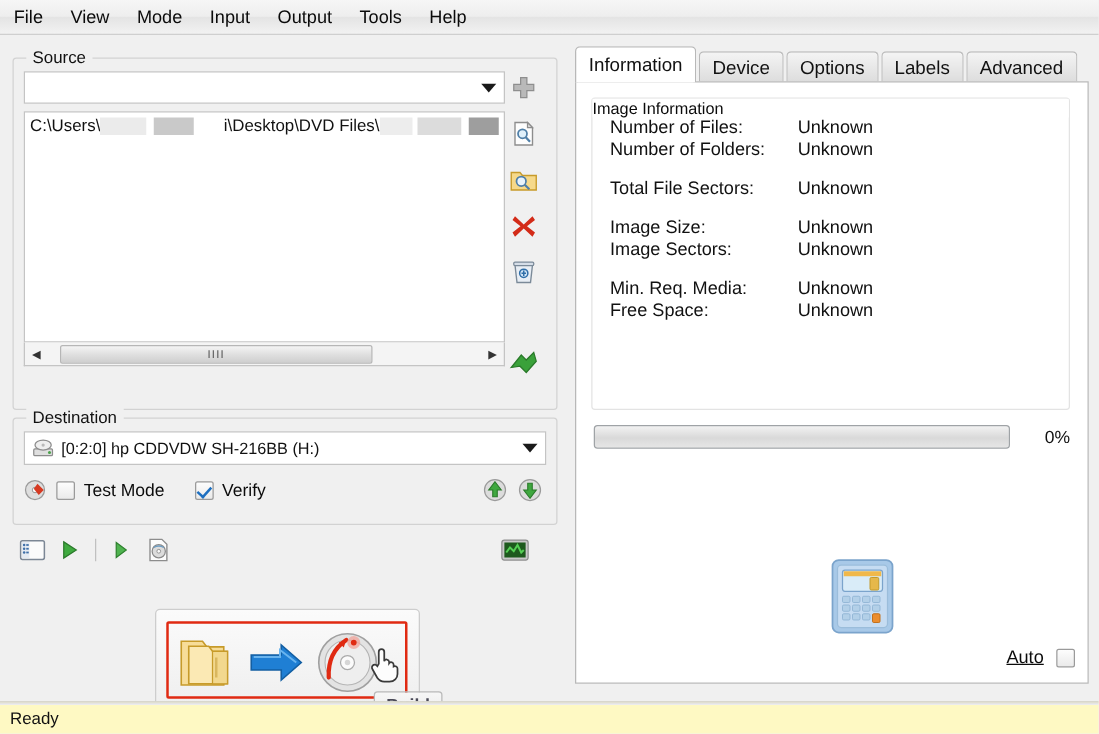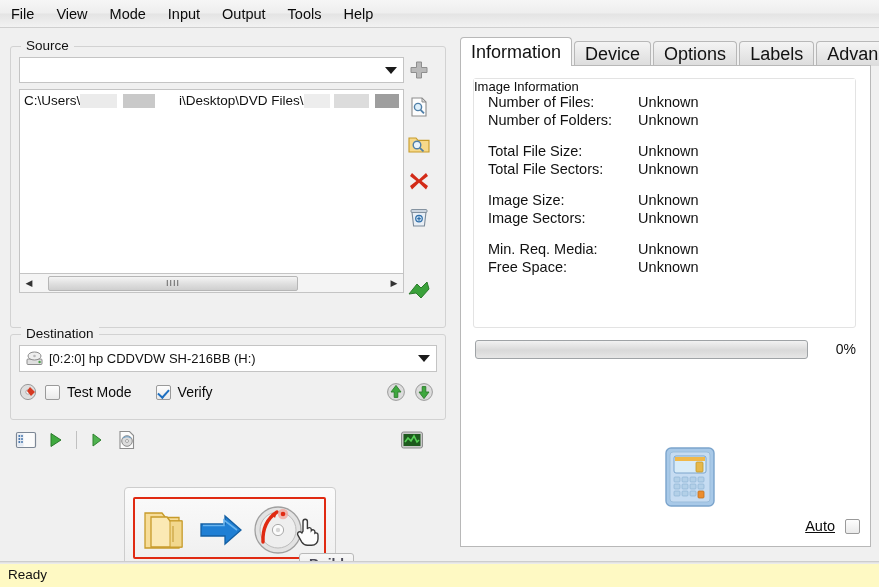--- a/index.html
+++ b/index.html
@@ -237,21 +237,21 @@
   .tabstrip {
     position: absolute;
     left: 2px; top: 10px; right: 0; height: 28px;
     display: flex; align-items: flex-end;
   }
   .tab {
     height: 25px;
     padding: 0 10px;
     margin-right: 2px;
     display: flex; align-items: center;
-    font-size: 18px;
+    font-size: 15px;
     border: 1px solid #b8b8b8;
     border-bottom: none;
     border-radius: 4px 4px 0 0;
     background: linear-gradient(to bottom, #f4f4f4, #dcdcdc);
     color: #111;
     box-sizing: border-box;
   }
   .tab.active {
     background: #fff;
     height: 29px;
@@ -576,24 +576,20 @@
             <td class="v">Unknown</td>
           </tr>
           <tr>
             <td class="k">Number of Folders:</td>
             <td class="v">Unknown</td>
           </tr>
           <tr class="gap">
                 <td></td>
                 <td></td>
               </tr>
-          <tr>
-            <td class="k">Total File Size:</td>
-            <td class="v">Unknown</td>
-          </tr>
           <tr>
             <td class="k">Total File Sectors:</td>
             <td class="v">Unknown</td>
           </tr>
           <tr class="gap">
                 <td></td>
                 <td></td>
               </tr>
           <tr>
             <td class="k">Image Size:</td>

